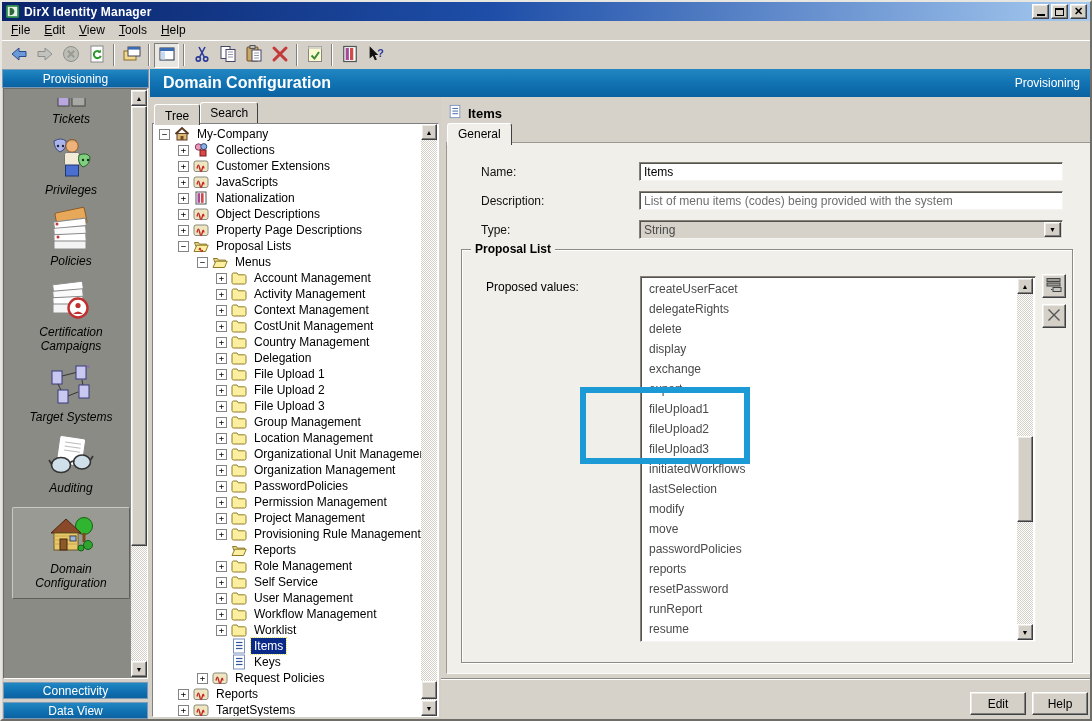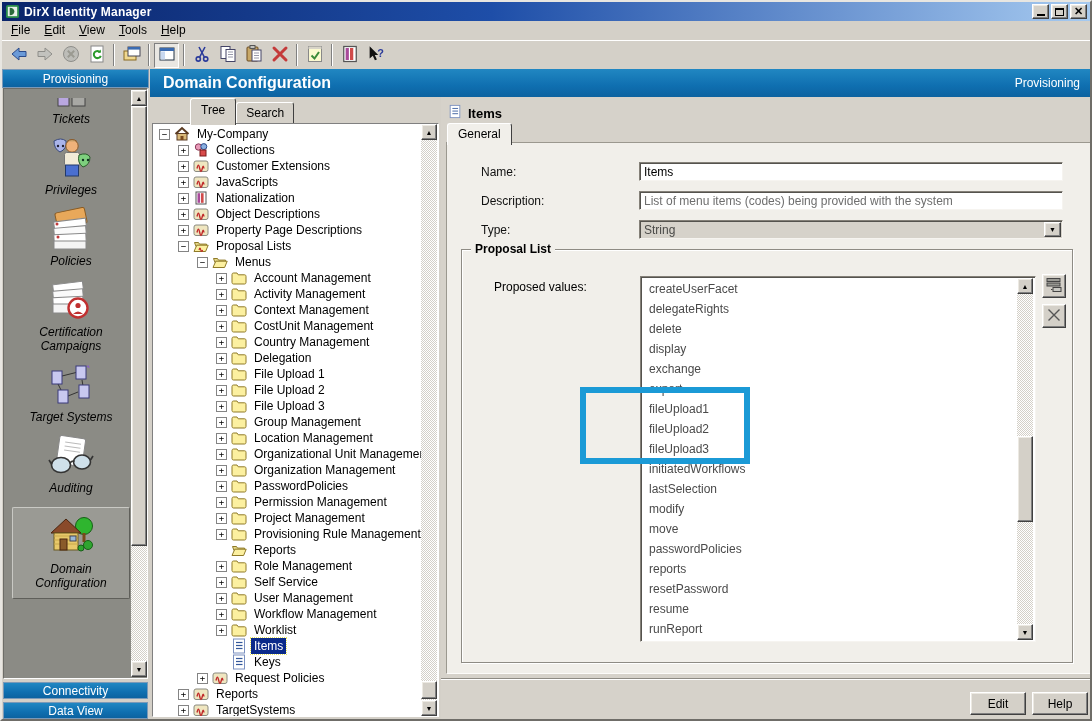--- a/index.html
+++ b/index.html
@@ -83,21 +83,21 @@
                  display:flex; align-items:center; padding:0 10px 0 13px; }
   #main-header .mtitle { font-size:16px; font-weight:bold; }
   #main-header .mcontext { margin-left:auto; font-size:12px; }
   #main-content { position:absolute; left:0; right:0; top:28px; bottom:0; background:#d4d0c8; }
   
   #tree-panel { position:absolute; left:0; top:0; width:291px; bottom:0; }
   #tree-tabs { position:absolute; left:4px; top:4px; height:22px; display:flex; align-items:flex-end; }
   .tab { padding:3px 9px 3px; background:#d4d0c8; border:1px solid #404040; border-bottom:none;
          border-top-color:#fff; border-left-color:#fff;
          border-top-left-radius:3px; border-top-right-radius:3px; font-size:12px; }
-  .tab.active { padding:4px 10px 8px; margin-bottom:-2px; position:relative; z-index:2;margin-left:36px; }
+  .tab.active { padding:4px 10px 2px; margin-bottom:-2px; position:relative; z-index:2; }
   #tree-area { position:absolute; left:2px; right:2px; top:26px; bottom:2px; background:#fff;
                border:1px solid; border-color:#808080 #fff #fff #808080; overflow:hidden; }
   #tree-rows { position:absolute; left:0; top:2px; right:17px; bottom:0; overflow:hidden; }
   .trow { height:16px; display:flex; align-items:center; white-space:nowrap; }
   .exp { width:11px; height:11px; min-width:11px; border:1px solid #848484; background:#fff;
          display:flex; align-items:center; justify-content:center;
          font-size:9px; line-height:9px; font-family:"DejaVu Sans Mono",monospace; margin-right:4px; }
   .exp.none { border:none; background:transparent; }
   .ticon { width:16px; height:16px; min-width:16px; margin-right:4px; }
   .ticon svg { width:16px; height:16px; }
@@ -122,21 +122,21 @@
   #type-select { position:absolute; left:192px; width:424px; height:19px; background:#d6d2ca;
                  border:1px solid; border-color:#848078 #f6f4f0 #f6f4f0 #848078;
                  box-shadow: inset 1px 1px 0 #55534e;
                  display:flex; align-items:center; padding-left:4px; color:#4a4a48;text-align:center; }
   #type-select .drop { position:absolute; right:1px; top:1px; bottom:1px; width:17px;
                  display:flex; align-items:center; justify-content:center; font-size:7px; color:#000; }
   #groupbox { position:absolute; left:14px; top:106px; width:612px; height:414px;
               border:1px solid #8e8b84; box-shadow:1px 1px 0 #fff, inset 1px 1px 0 #fff; }
   #groupbox .legend { position:absolute; left:9px; top:-8px; background:#f1efea; padding:0 4px;
               font-weight:bold; font-size:12px; }
-  #pv-label { position:absolute; left:32px; top:30px; }
+  #pv-label { position:absolute; left:24px; top:30px; }
   #listbox { position:absolute; left:178px; top:26px; width:396px; height:366px; background:#fff;
              border:1px solid; border-color:#848078 #f6f4f0 #f6f4f0 #848078;
              box-shadow: inset 1px 1px 0 #55534e; overflow:hidden; }
   #list-items { position:absolute; left:2px; top:2px; right:18px; bottom:2px; overflow:hidden; }
   .li { height:20px; line-height:20px; padding-left:6px; color:#4a4a4a; white-space:nowrap; }
   #list-scroll { position:absolute; right:1px; top:1px; bottom:1px; width:17px; }
   .side-btn { position:absolute; left:580px; width:24px; height:24px; display:flex;
               align-items:center; justify-content:center; }
   .side-btn svg { width:18px; height:18px; }
   #detail-sep { position:absolute; left:0; right:0; top:581px; border-top:1px solid #8e8b84;
@@ -729,22 +729,22 @@
                   <div class="li">fileUpload1</div>
                   <div class="li">fileUpload2</div>
                   <div class="li">fileUpload3</div>
                   <div class="li">initiatedWorkflows</div>
                   <div class="li">lastSelection</div>
                   <div class="li">modify</div>
                   <div class="li">move</div>
                   <div class="li">passwordPolicies</div>
                   <div class="li">reports</div>
                   <div class="li">resetPassword</div>
+                  <div class="li">runReport</div>
                   <div class="li">resume</div>
-                  <div class="li">runReport</div>
                 </div>
               <div id="list-scroll">
                 <div class="sb-btn raised" style="top:0;width:16px">▲</div>
                 <div class="dither" style="position:absolute;left:0;top:16px;bottom:16px;width:16px"></div>
                 <div class="sb-thumb raised" style="top:158px;height:86px;width:16px"></div>
                 <div class="sb-btn raised" style="bottom:0;top:auto;width:16px">▼</div>
               </div>
             </div>
             <div id="group-side-buttons">
                 <div class="side-btn raised" style="top: 24px;">

